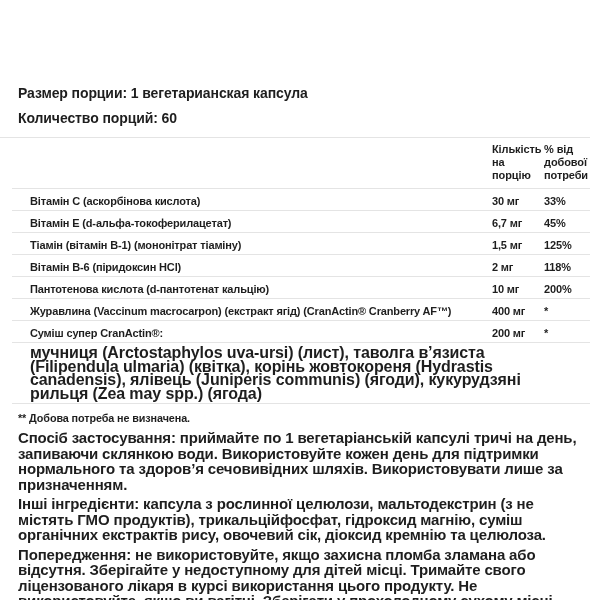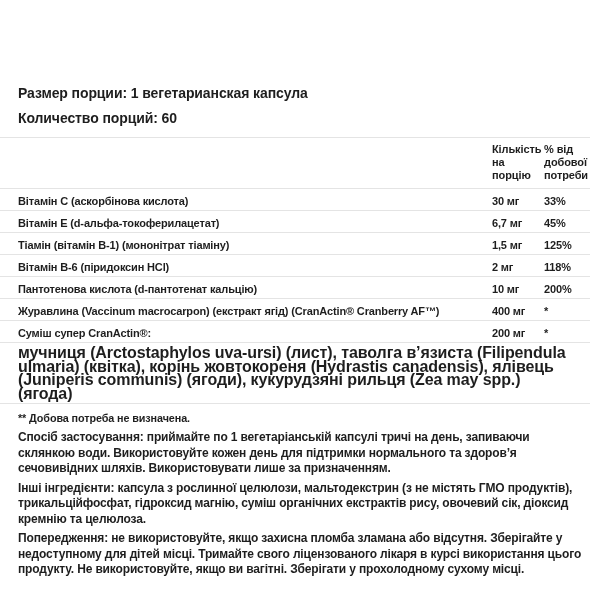--- a/index.html
+++ b/index.html
@@ -9,38 +9,39 @@
     color:#1e1e1e;font-weight:700;
   }
   .page{padding-top:87px;}
   .top-label{
     font-size:14px;line-height:13px;letter-spacing:-0.1px;
     padding-left:18px;margin-bottom:12px;
   }
   .facts-table{
     margin:3px 10px 0 0;
     border-top:1px solid #e4e4e4;
+    padding-left:12px;
   }
   .row{display:flex;border-bottom:1px solid #e4e4e4;}
   .cell{box-sizing:border-box;}
   .cell.name{flex:1;padding-left:18px;padding-right:8px;min-width:0;}
   .cell.amount{width:52px;flex-shrink:0;}
   .cell.dv{width:46px;flex-shrink:0;}
   .row.header{padding:5px 0 6px 0;align-items:flex-start;}
   .row.header .cell{font-size:11px;line-height:13px;letter-spacing:-0.1px;}
   .row.data{min-height:21px;align-items:flex-end;font-size:11px;letter-spacing:-0.15px;}
   .row.data .cell{padding-top:3px;padding-bottom:3px;}
   .row.blend .cell.name{
     padding:3px 22px 3px 18px;font-size:16px;line-height:13.5px;letter-spacing:-0.1px;
   }
   .footnote{
     margin:7px 10px 0 18px;font-size:10.8px;line-height:15px;letter-spacing:-0.1px;
   }
   .para{
-    margin:4px 12px 0 18px;font-size:12px;line-height:15.5px;letter-spacing:-0.15px;
+    margin:4px 12px 0 18px;font-size:15px;line-height:15.5px;letter-spacing:-0.15px;
   }
 </style>
 </head>
 <body>
 
 <div class="page">
 
   <div class="top-label">Размер порции: 1 вегетарианская капсула</div>
   <div class="top-label">Количество порций: 60</div>
 

